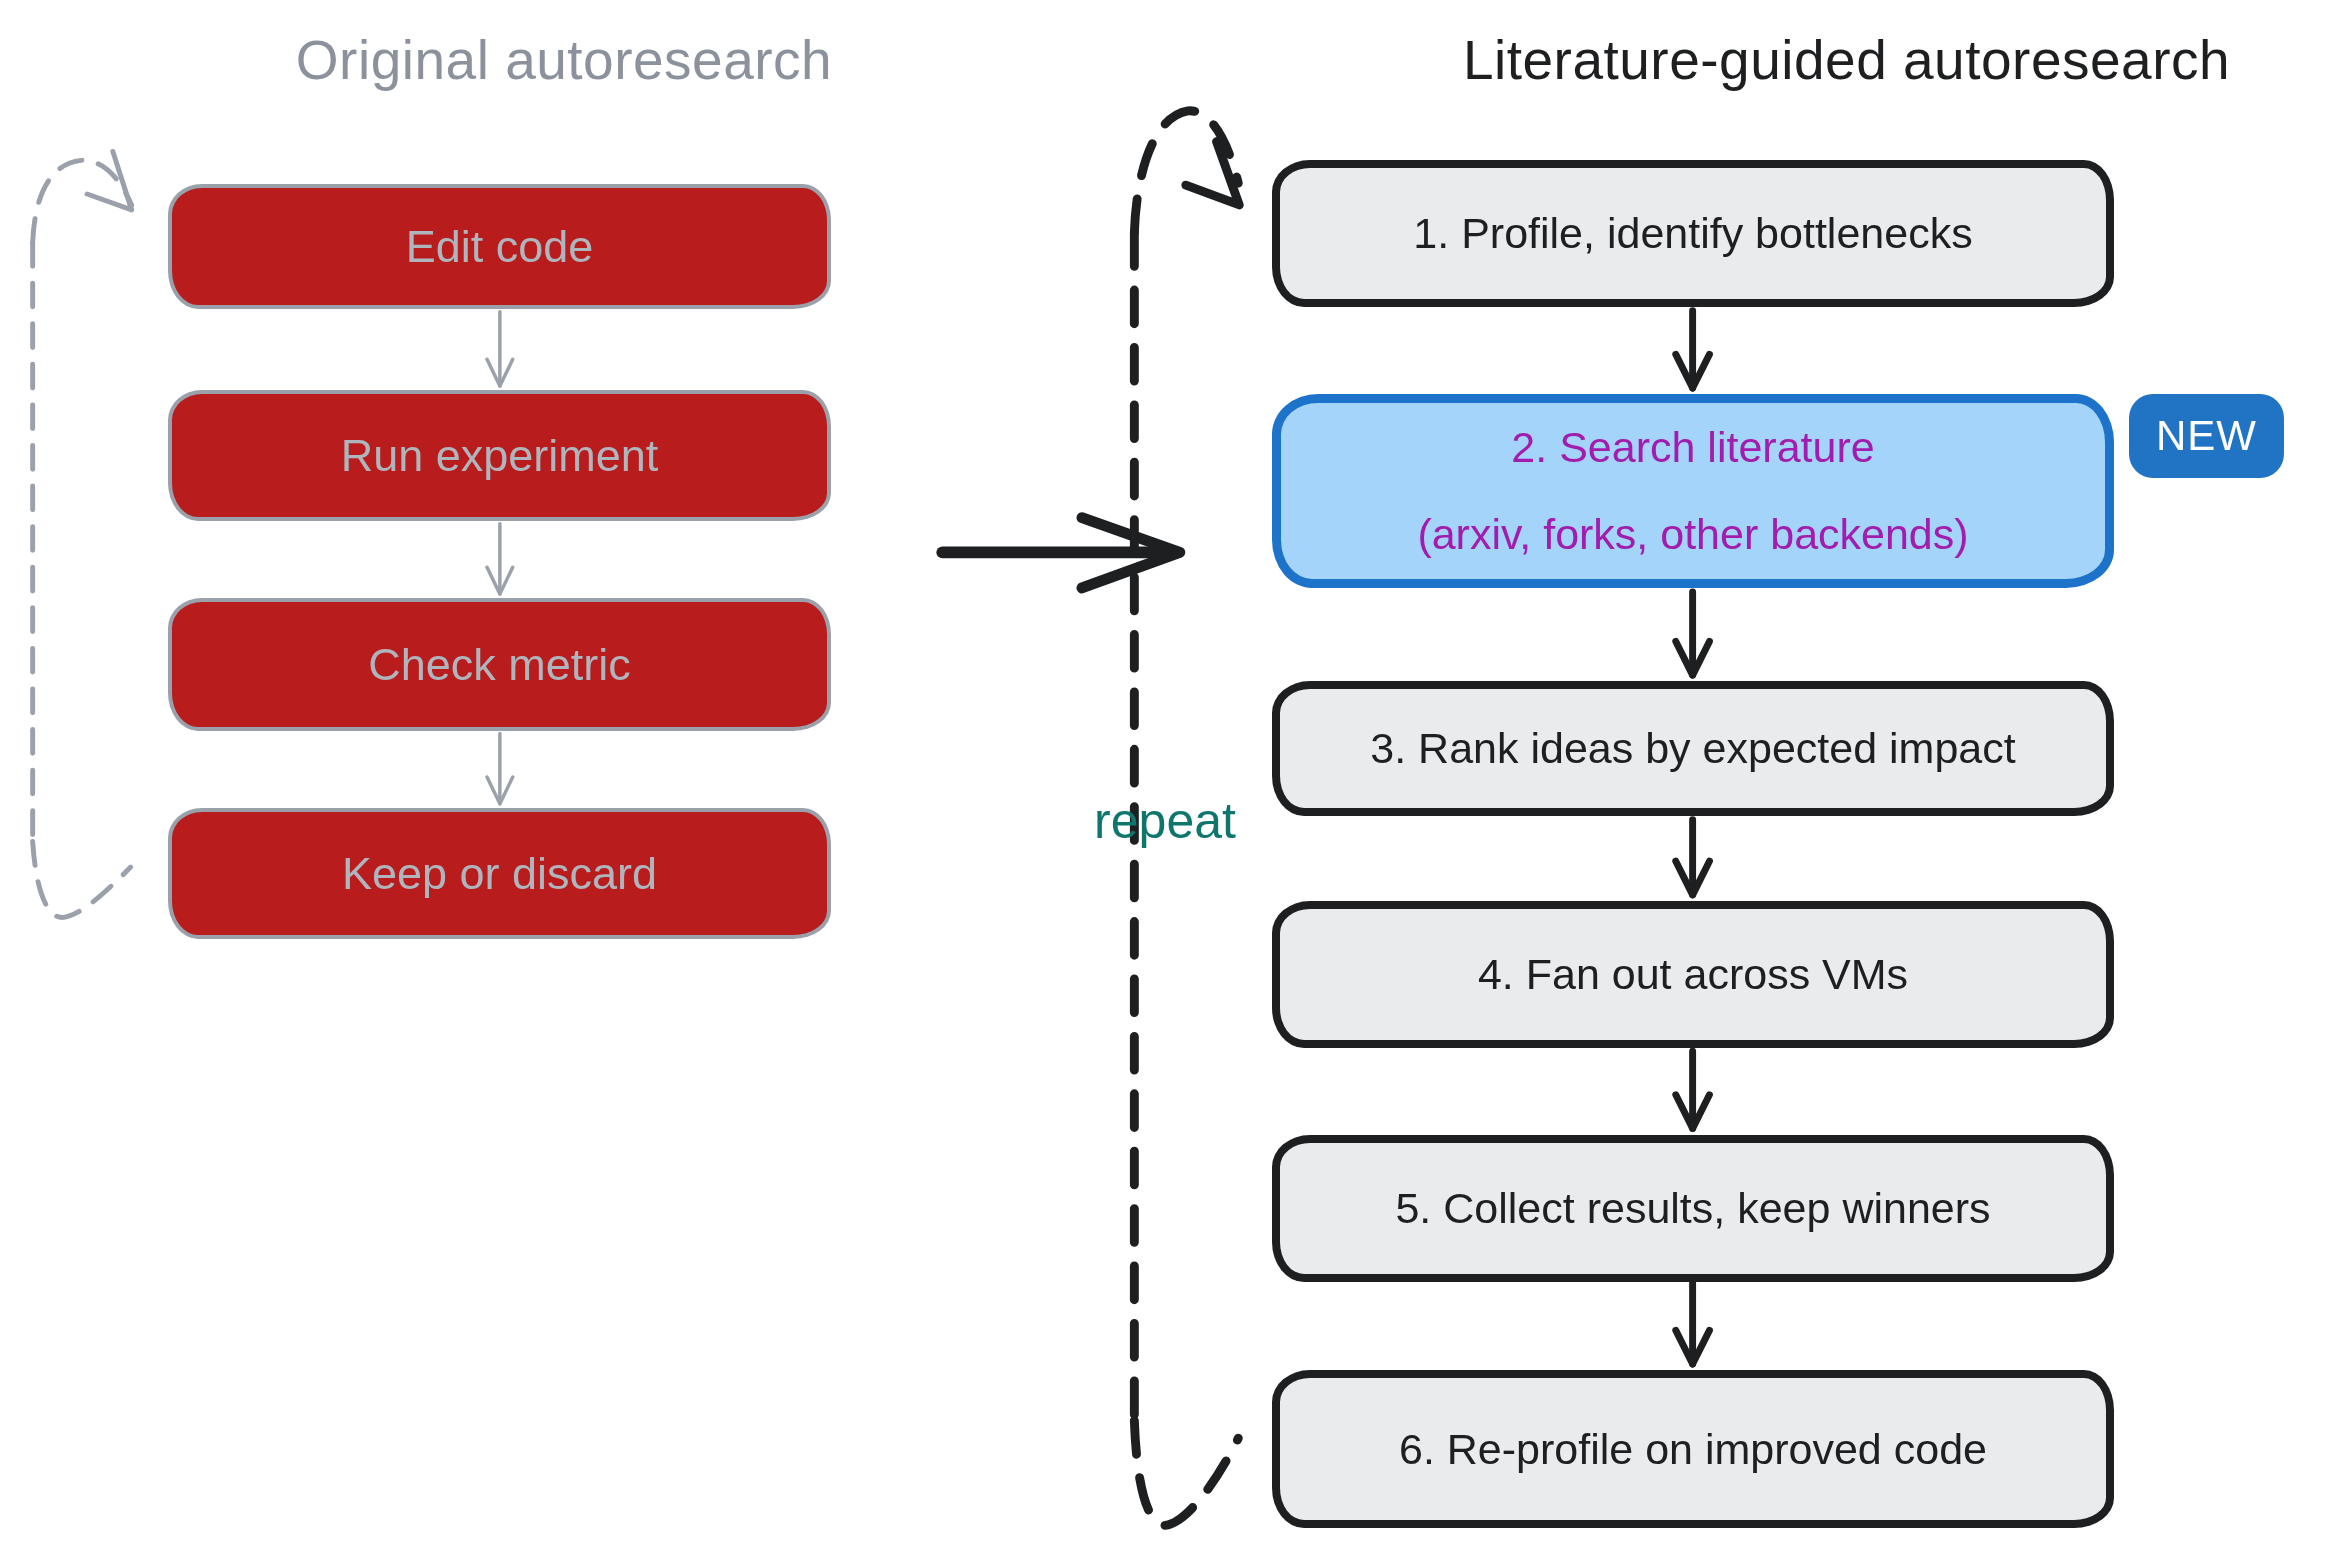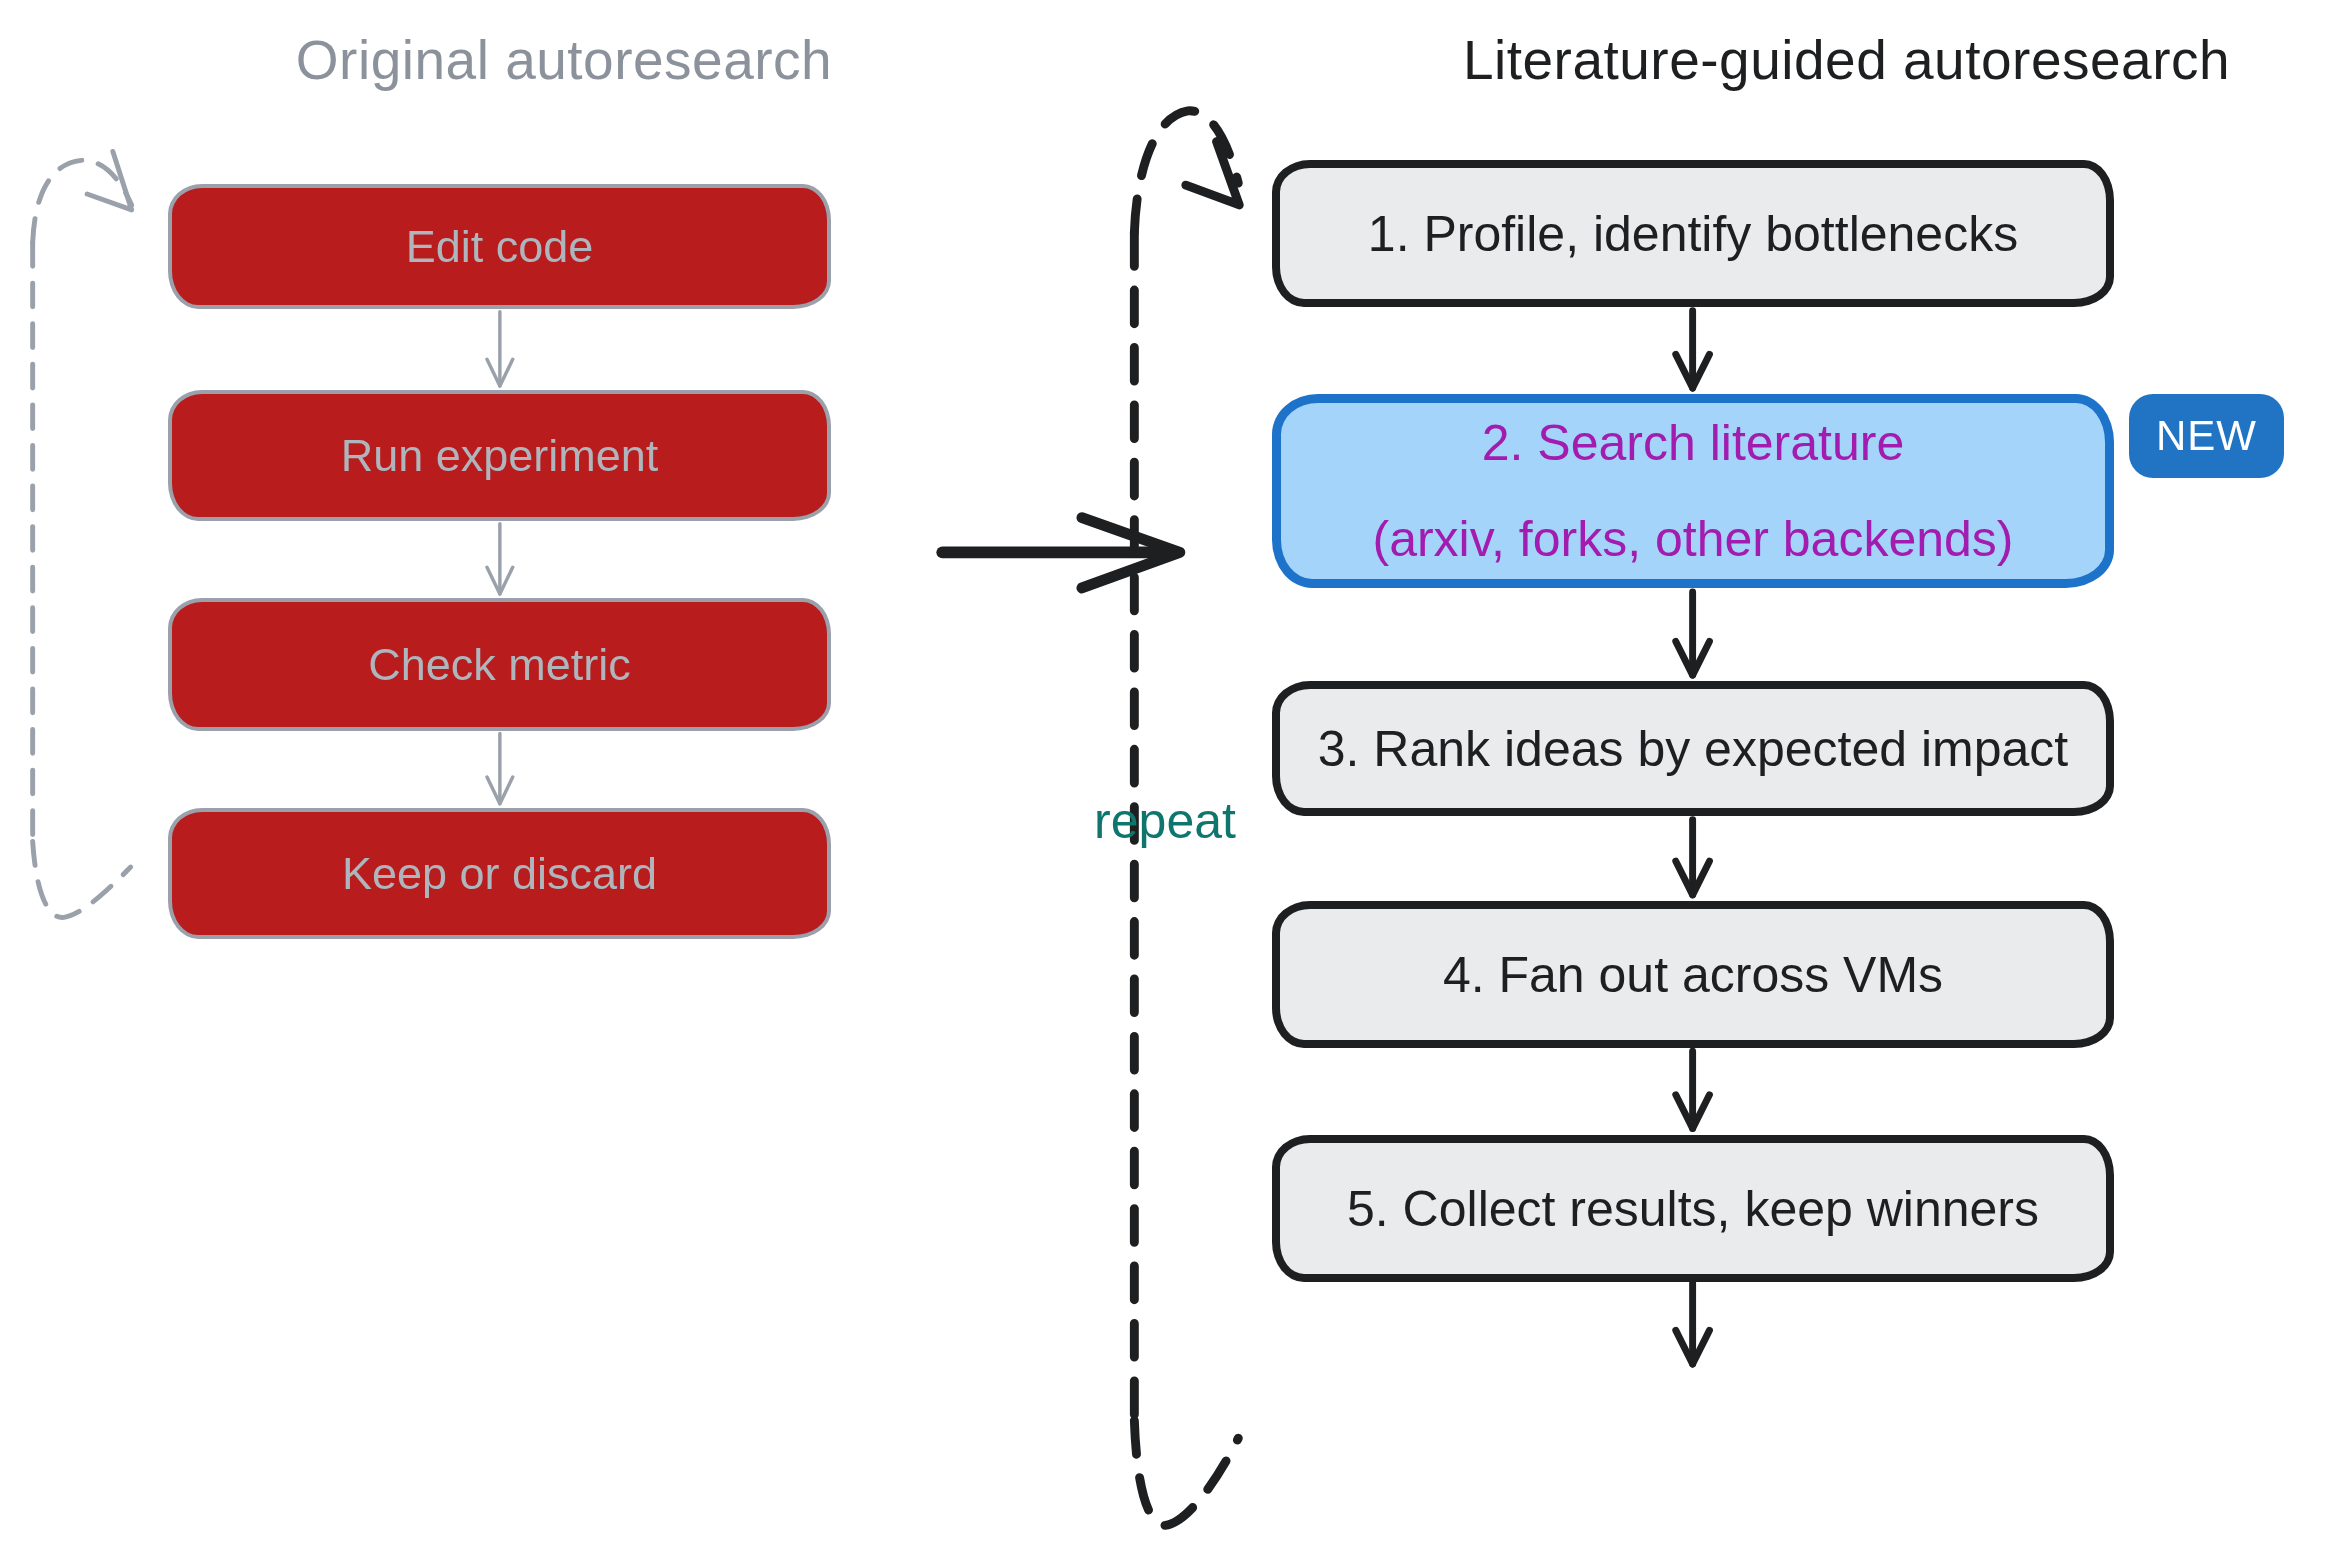--- a/index.html
+++ b/index.html
@@ -56,21 +56,21 @@
     left: 1272px; width: 842px;
     box-sizing: border-box;
     background: #e9ebed;
     border: 8px solid #1d1f21;
     border-radius: 38px 30px 40px 32px / 32px 40px 30px 40px;
     display: flex;
     flex-direction: column;
     align-items: center;
     justify-content: center;
     color: #1d1f21;
-    font-size: 50px;
+    font-size: 43px;
     text-align: center;
   }
   .bbox.highlight {
     background: #a5d4fa;
     border: 9px solid #1d73c9;
     color: #a21caf;
     border-radius: 46px 38px 48px 40px / 40px 48px 38px 48px;
     gap: 16px;
   }
   .bbox .line2 { margin-top: 22px; }
@@ -170,19 +170,22 @@
   </div>
   <div class="bbox" style="top:681px;height:135px">
     <span>3. Rank ideas by expected impact</span>
   </div>
   <div class="bbox" style="top:901px;height:147px">
     <span>4. Fan out across VMs</span>
   </div>
   <div class="bbox" style="top:1135px;height:147px">
     <span>5. Collect results, keep winners</span>
   </div>
+  <div class="bbox" style="top:1370px;height:158px">
+    <span>6. Re-profile on improved code</span>
+  </div>
 
   <div class="new-badge">NEW</div>
 
   <div class="repeat-label">repeat</div>
 
 </div>
 
 
 </body></html>

